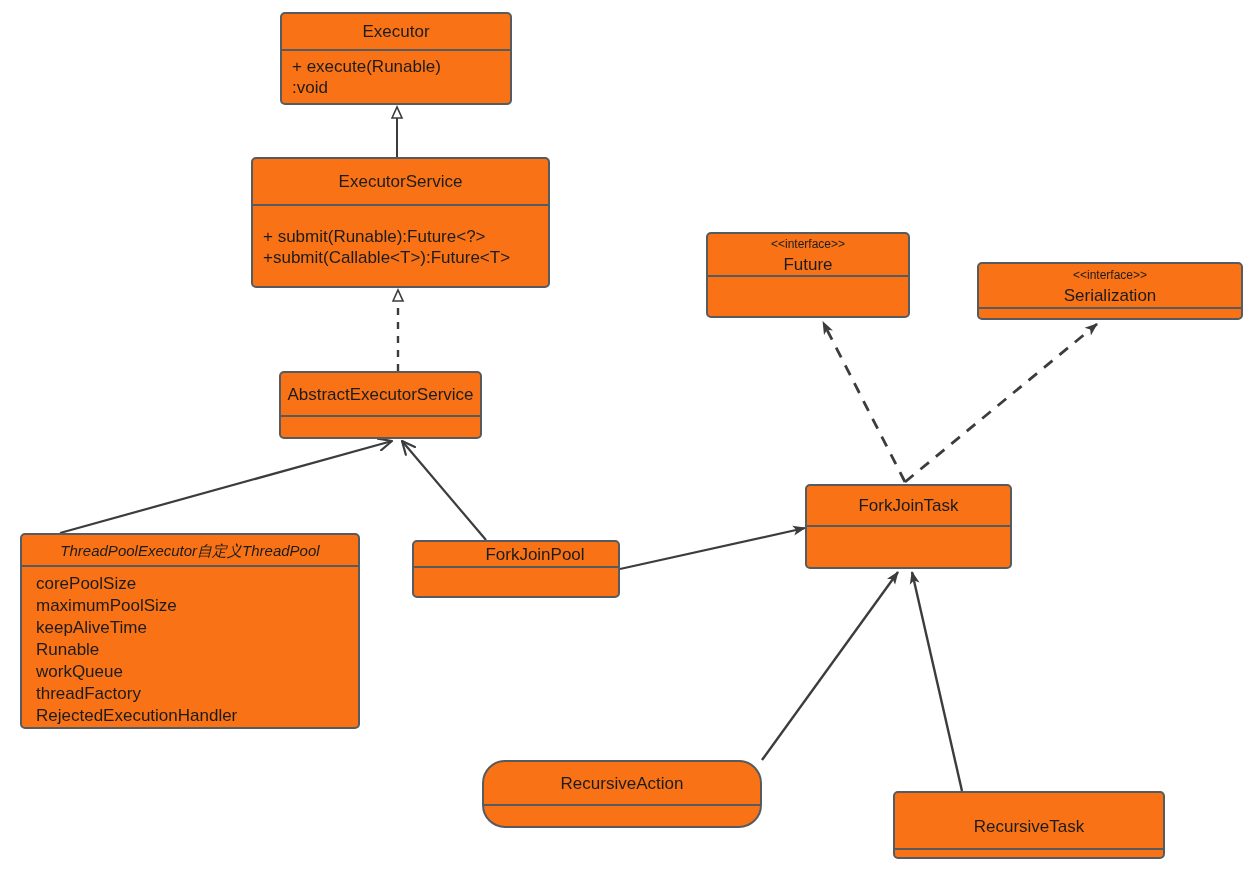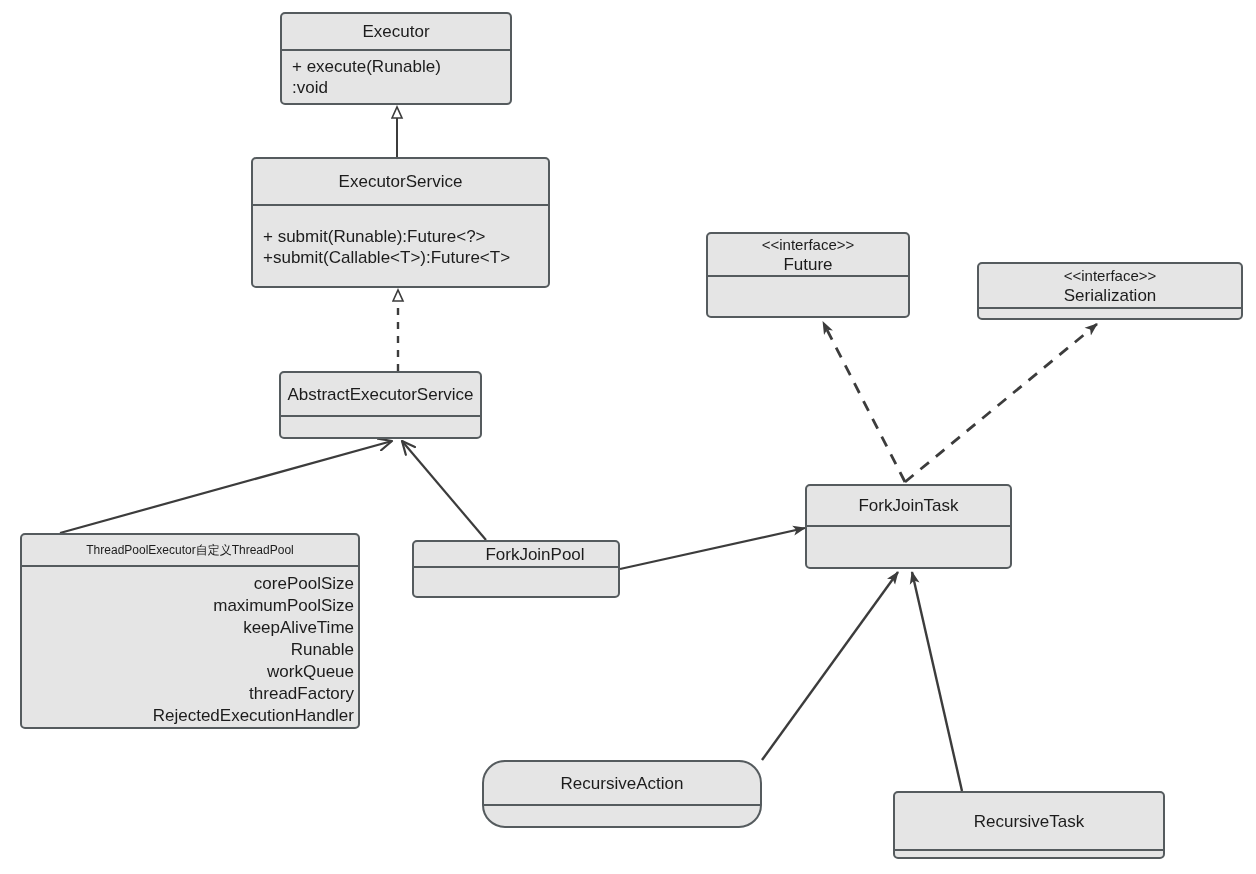--- a/index.html
+++ b/index.html
@@ -21,21 +21,21 @@
     position: absolute;
     left: 0;
     top: 0;
     width: 1256px;
     height: 874px;
     pointer-events: none;
   }
   .uml-box {
     position: absolute;
     box-sizing: border-box;
-    background: #e5e5e5;
+    background: #f97316;
     border: 2px solid #555b5e;
     border-radius: 5px;
     display: flex;
     flex-direction: column;
     z-index: 2;
   }
   .uml-header {
     box-sizing: border-box;
     display: flex;
     flex-direction: column;
@@ -61,21 +61,21 @@
     font-size: 17px;
     line-height: 21px;
   }
   .uml-body.compact {
     padding: 0;
   }
   .attr-line {
     white-space: nowrap;
   }
   .stereotype {
-    font-size: 15px;
+    font-size: 12px;
     line-height: 19px;
   }
 </style>
 </head>
 <body>
 
 <div id="canvas">
 
   <svg id="edges" viewBox="0 0 1256 874" xmlns="http://www.w3.org/2000/svg">
     <defs>
@@ -151,25 +151,25 @@
 
   <div class="uml-box" style="left:279px; top:371px; width:203px; height:68px;">
     <div class="uml-header" style="height:42px;">
       <span>AbstractExecutorService</span>
     </div>
     <div class="uml-divider"></div>
     <div class="uml-body compact"></div>
   </div>
 
   <div class="uml-box" style="left:20px; top:533px; width:340px; height:196px;">
-    <div class="uml-header" style="height:39px; font-size:12px;">
+    <div class="uml-header" style="height:39px; font-size:15px;font-style:italic;">
       <span>ThreadPoolExecutor自定义ThreadPool</span>
     </div>
     <div class="uml-divider"></div>
-    <div class="uml-body" style="padding:6px 4px 0 14px; line-height:22px;text-align:right;">
+    <div class="uml-body" style="padding:6px 4px 0 14px; line-height:22px;">
       <div class="attr-line">corePoolSize</div>
       <div class="attr-line">maximumPoolSize</div>
       <div class="attr-line">keepAliveTime</div>
       <div class="attr-line">Runable</div>
       <div class="attr-line">workQueue</div>
       <div class="attr-line">threadFactory</div>
       <div class="attr-line">RejectedExecutionHandler</div>
     </div>
   </div>
 
@@ -209,20 +209,20 @@
 
   <div class="uml-box" style="left:482px; top:760px; width:280px; height:68px;border-radius:23px;">
     <div class="uml-header" style="height:42px;">
       <span>RecursiveAction</span>
     </div>
     <div class="uml-divider"></div>
     <div class="uml-body compact"></div>
   </div>
 
   <div class="uml-box" style="left:893px; top:791px; width:272px; height:68px;">
-    <div class="uml-header" style="height:56px;">
+    <div class="uml-header" style="height:43px;margin-top:12px;">
       <span>RecursiveTask</span>
     </div>
     <div class="uml-divider"></div>
     <div class="uml-body compact"></div>
   </div>
 
 </div>
 
 </body></html>

